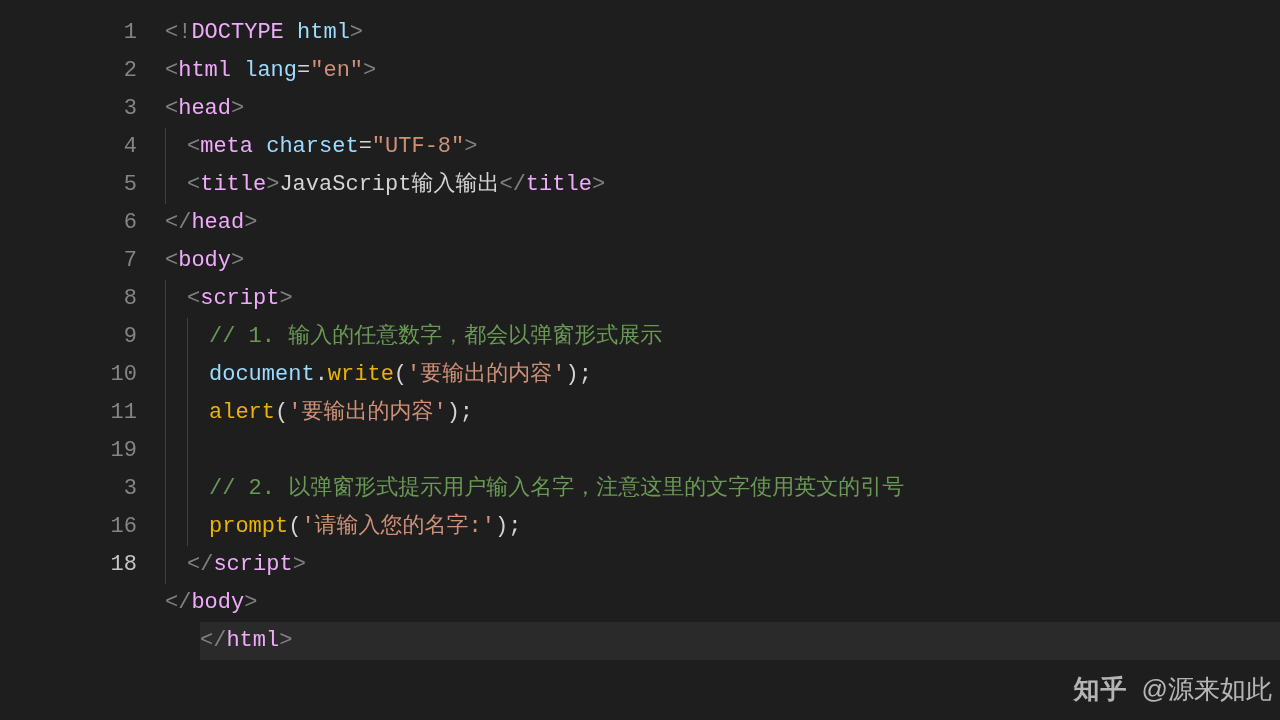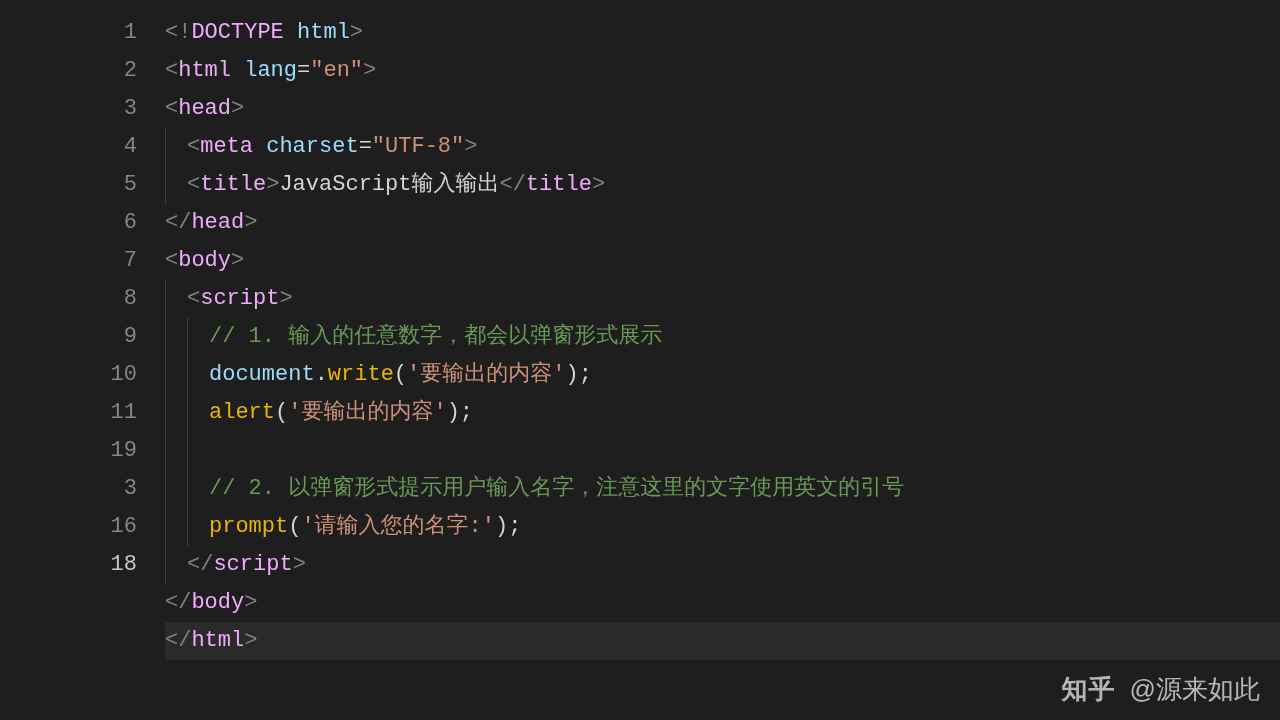--- a/index.html
+++ b/index.html
@@ -33,20 +33,21 @@
   }
   .code {
     flex: 1;
     white-space: pre;
   }
   .code .line {
     height: 38px;
   }
   .code .line.active {
     background: #2a2a2a;
+    margin-left: 35px;
   }
   .indent-guide {
     display: inline-block;
     border-left: 1px solid #404040;
     width: 22px;
     height: 38px;
     vertical-align: top;
   }
   
   .pun   { color: #808080; } 
@@ -54,21 +55,21 @@
   .attr  { color: #9cdcfe; }
   .str   { color: #ce9178; }
   .txt   { color: #d4d4d4; }
   .cmt   { color: #6a9955; }
   .fn    { color: #eab308; }
   .obj   { color: #9cdcfe; }
   .paren { color: #d4d4d4; }
 
   .watermark {
     position: absolute;
-    right: 20px;
+    right: 8px;
     bottom: 12px;
     color: #e8e8e8;
     font-family: "Helvetica Neue", Arial, "PingFang SC", "Microsoft YaHei", sans-serif;
     font-size: 26px;
     opacity: 0.75;
     display: flex;
     align-items: flex-start;
     gap: 14px;
     margin-left: 13px;
   }

